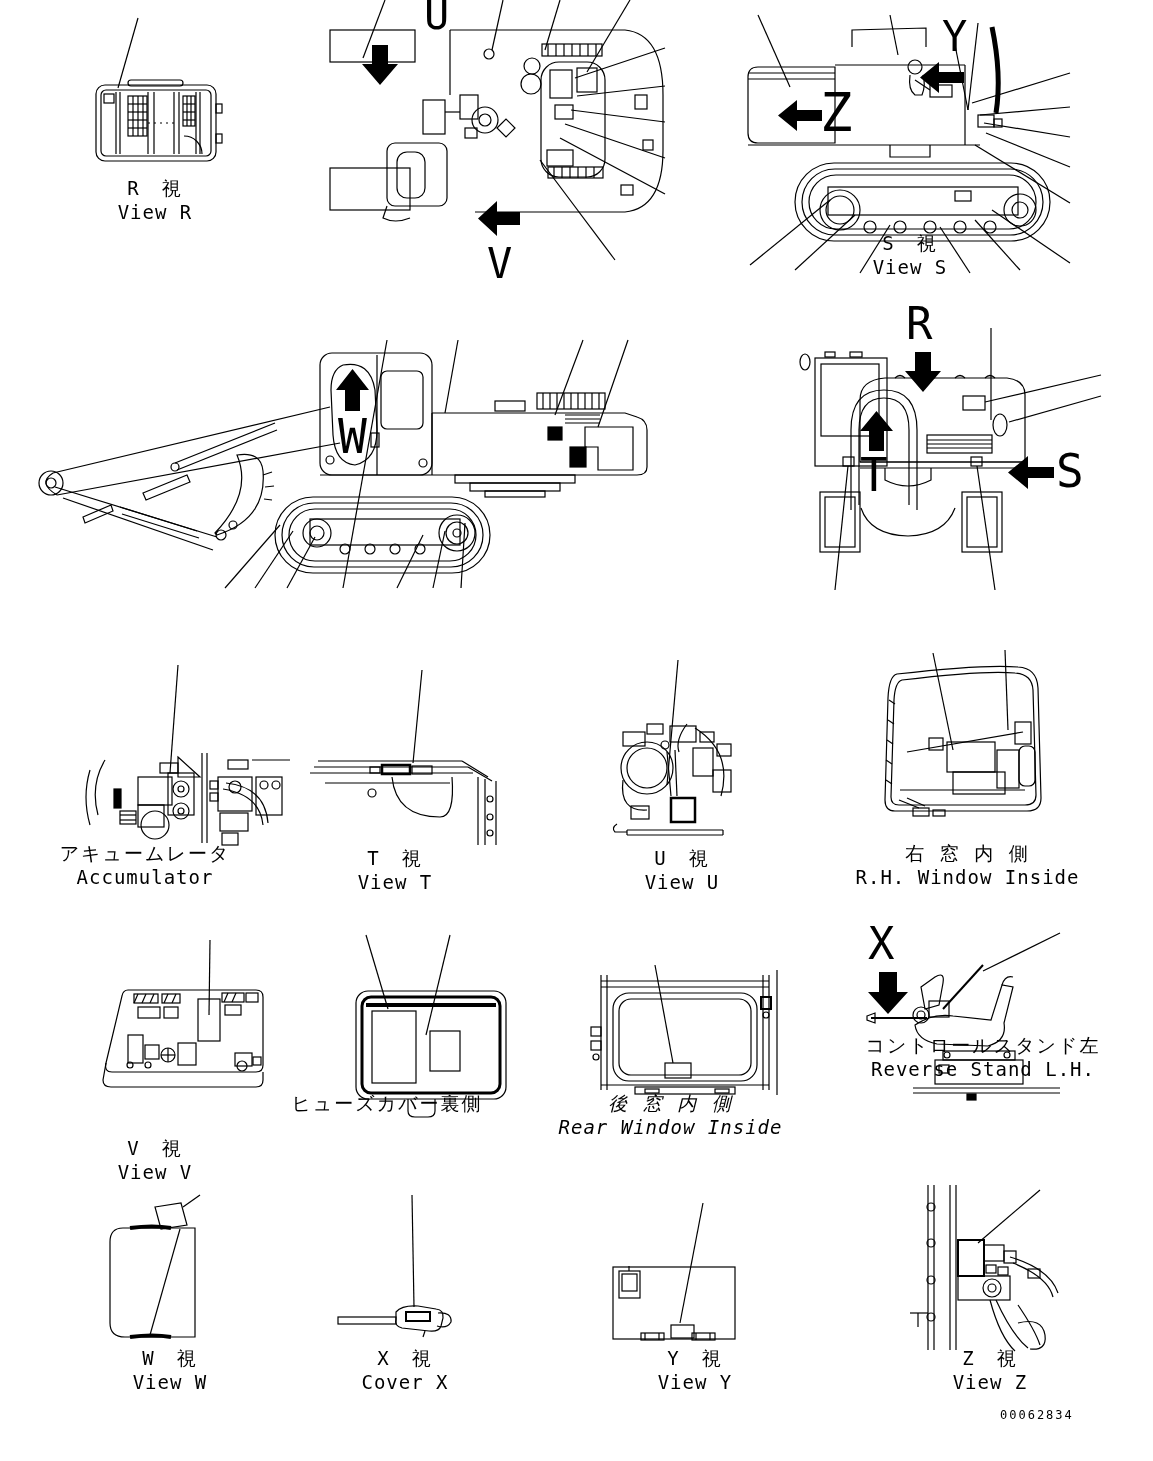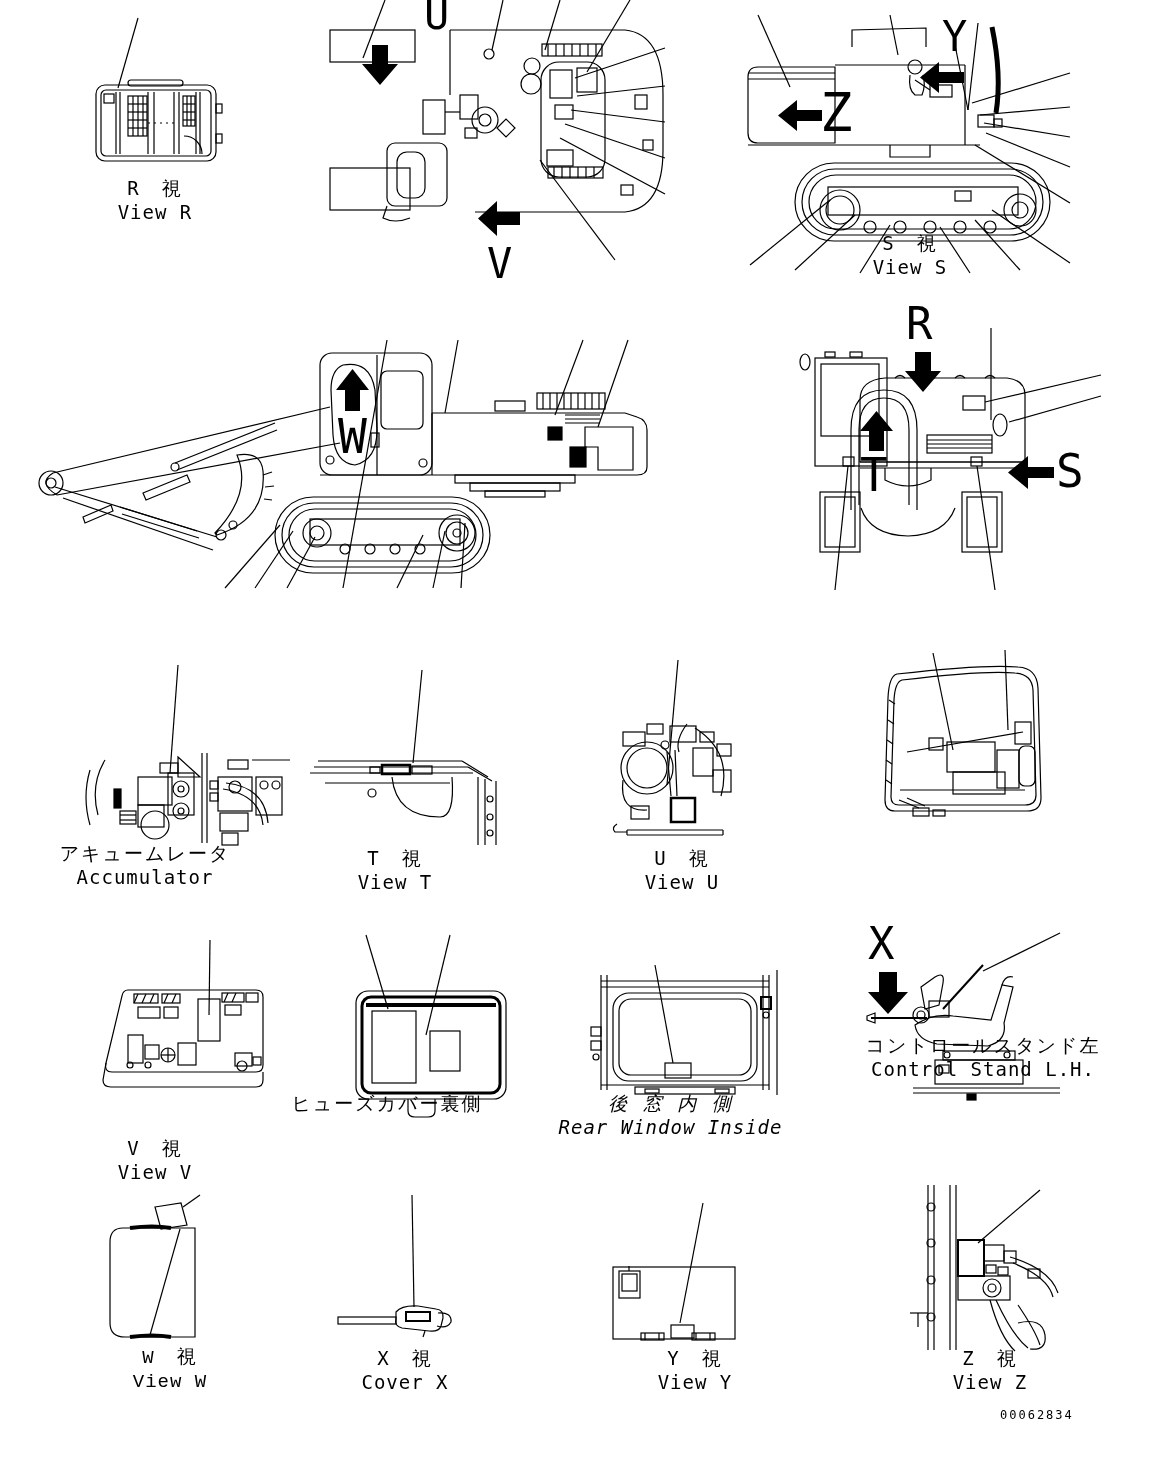--- a/index.html
+++ b/index.html
@@ -654,36 +654,40 @@
     <div class="en">Accumulator</div>
   </div>
   <div class="cap" style="left:325px;top:846px;width:140px;">
     <div class="jp">T　視</div>
     <div class="en">View T</div>
   </div>
   <div class="cap" style="left:612px;top:846px;width:140px;">
     <div class="jp">U　視</div>
     <div class="en">View U</div>
   </div>
+  <div class="cap" style="left:850px;top:841px;width:235px;">
+    <div class="jp">右 窓 内 側</div>
+    <div class="en">R.H. Window Inside</div>
+  </div>
   <div class="cap" style="left:85px;top:1096px;width:140px;margin-top:40px;">
     <div class="jp">V　視</div>
     <div class="en">View V</div>
   </div>
   <div class="cap" style="left:237px;top:1091px;width:300px;">
     <div class="jp">ヒューズカバー裏側</div>
   </div>
   <div class="cap" style="left:548px;top:1091px;width:245px;font-style:italic;">
     <div class="jp">後 窓 内 側</div>
     <div class="en">Rear Window Inside</div>
   </div>
   <div class="cap" style="left:852px;top:1033px;width:262px;">
     <div class="jp">コントロールスタンド左</div>
-    <div class="en">Control Stand L.H.</div>
-  </div>
-  <div class="cap" style="left:100px;top:1346px;width:140px;font-family:Liberation Mono, monospace;">
+    <div class="en">Reverse Stand L.H.</div>
+  </div>
+  <div class="cap" style="left:100px;top:1346px;width:140px;">
     <div class="jp">W　視</div>
     <div class="en">View W</div>
   </div>
   <div class="cap" style="left:335px;top:1346px;width:140px;">
     <div class="jp">X　視</div>
     <div class="en">Cover X</div>
   </div>
   <div class="cap" style="left:625px;top:1346px;width:140px;">
     <div class="jp">Y　視</div>
     <div class="en">View Y</div>

